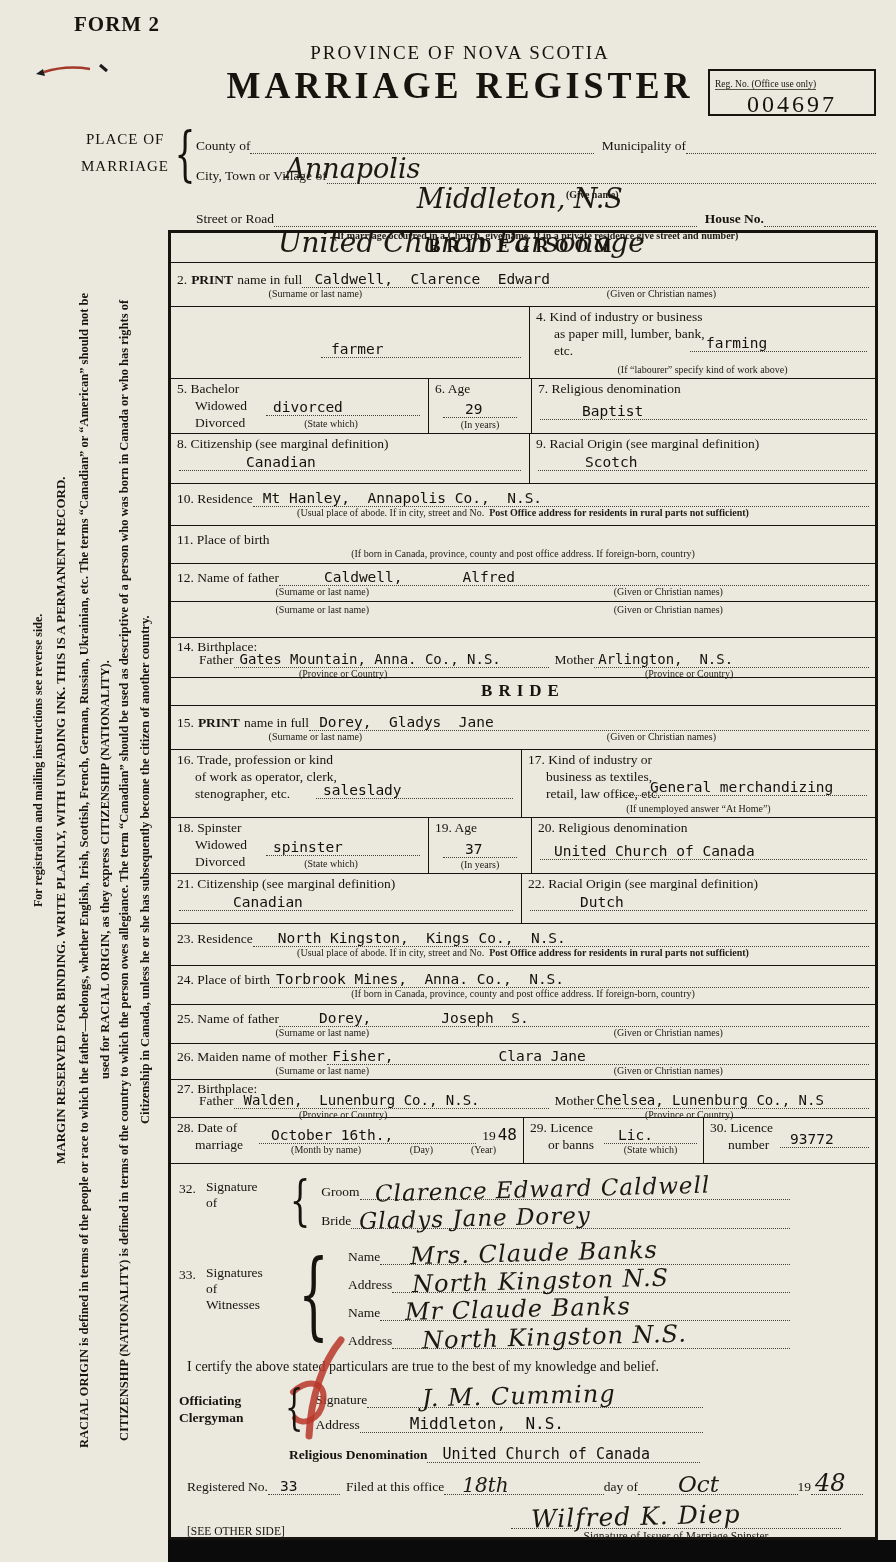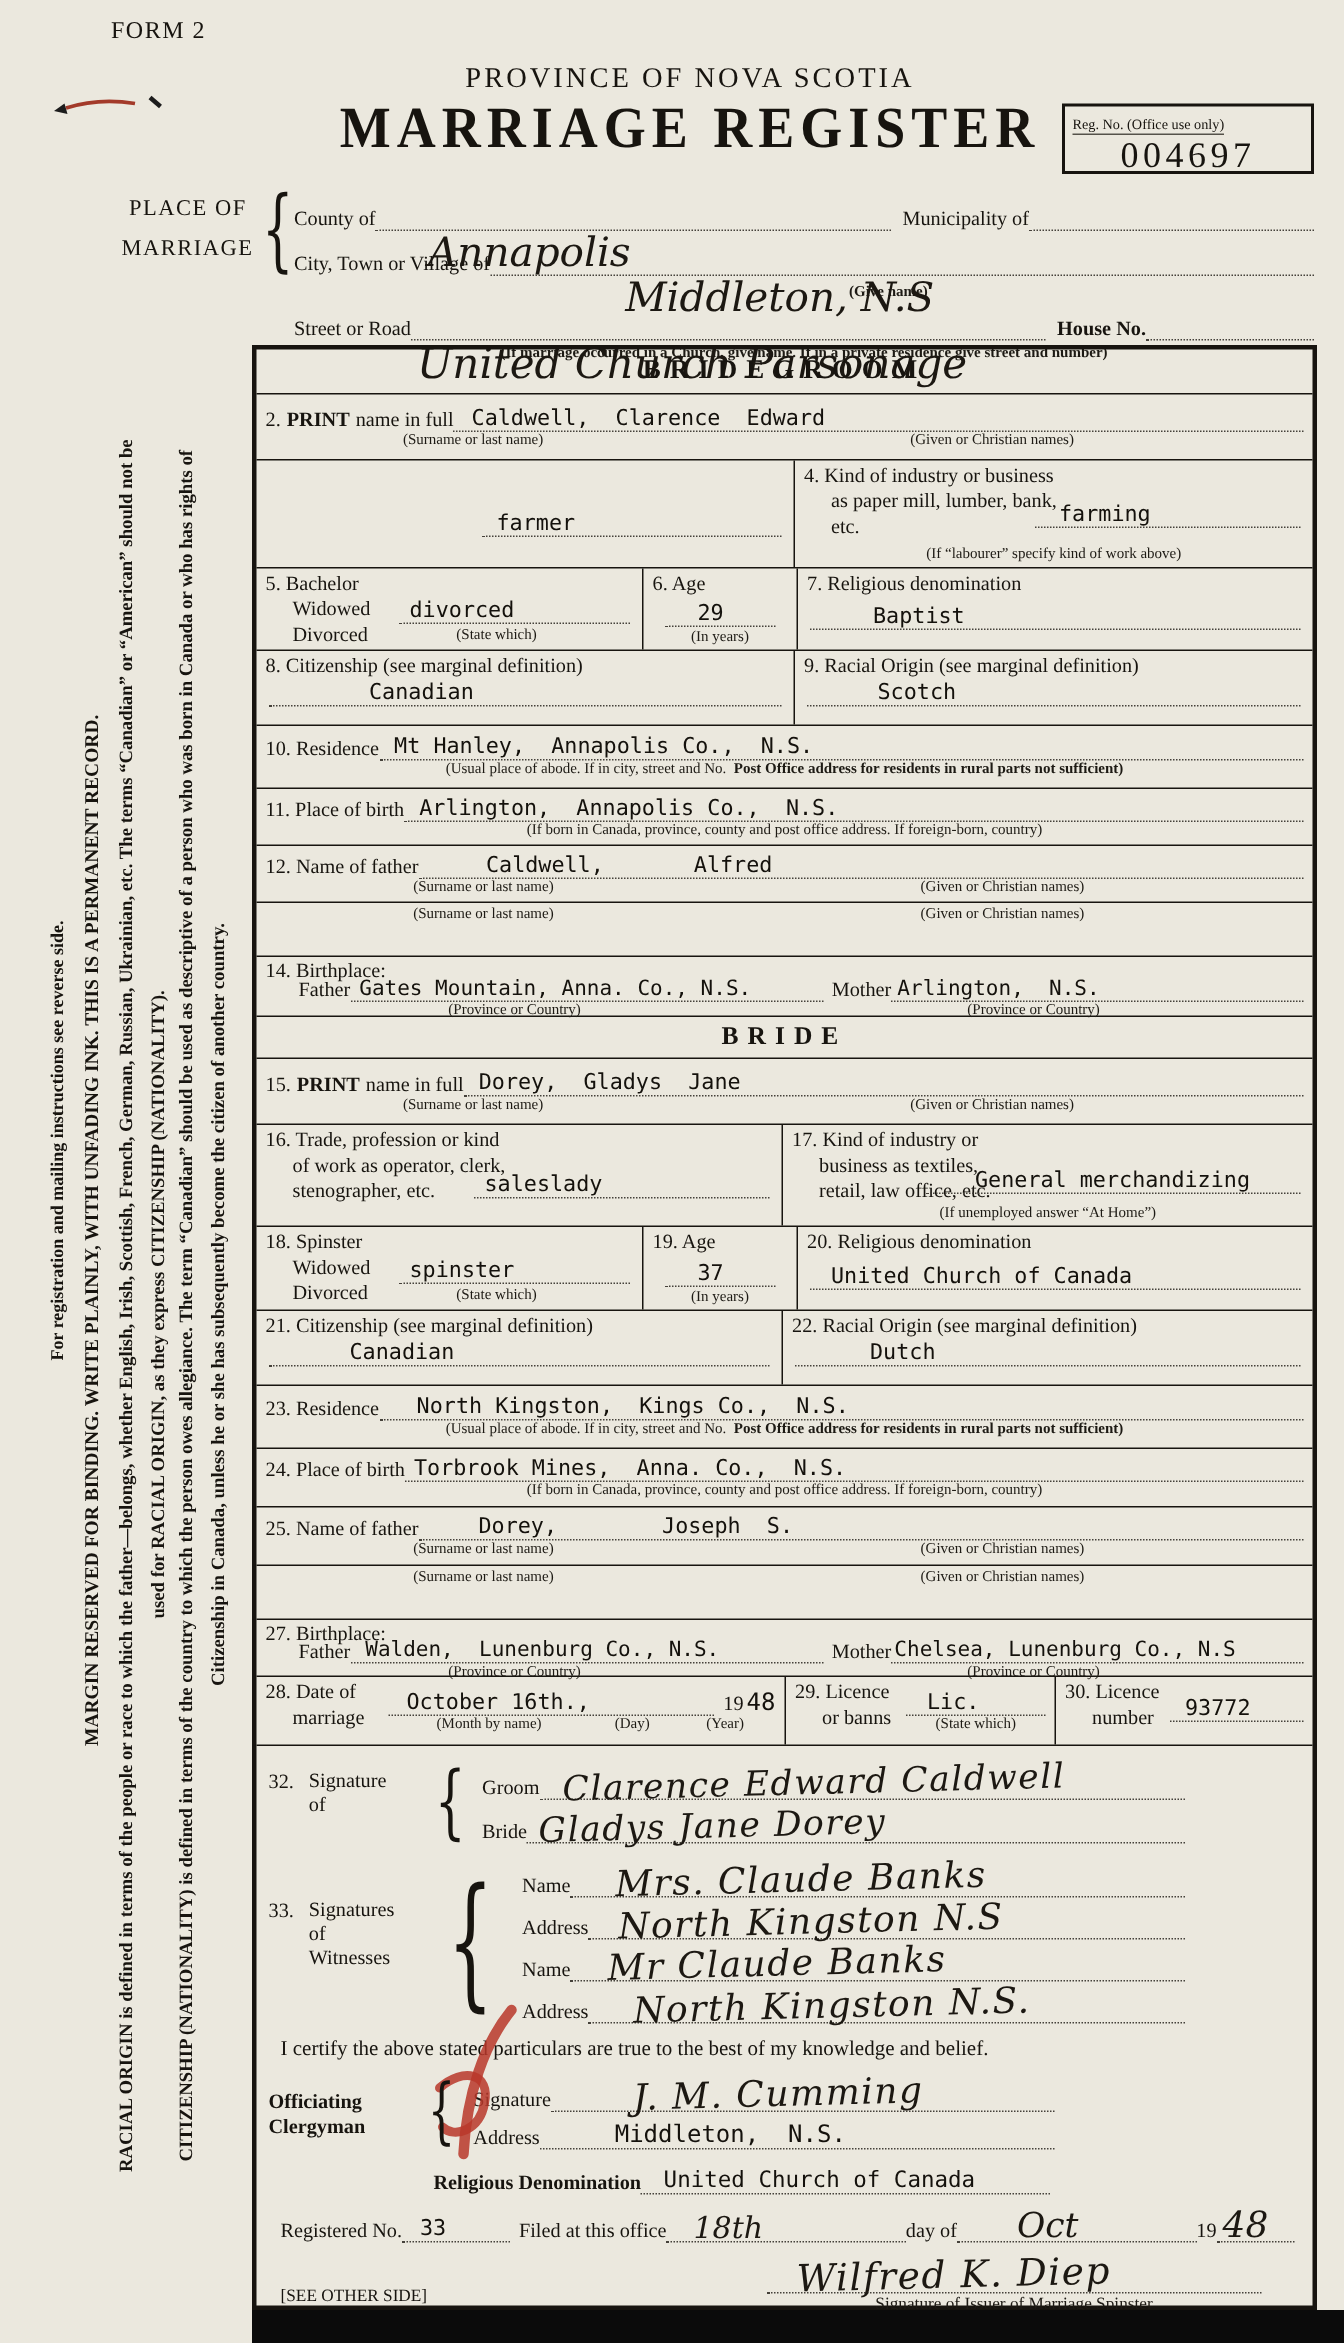--- a/index.html
+++ b/index.html
@@ -27,21 +27,21 @@
   .notes2{display:flex}
   .vtext{position:absolute;writing-mode:vertical-rl;transform:rotate(180deg);font-size:12.5px;font-weight:bold;line-height:1.7;text-align:center}
   .brace{font-family:"DejaVu Serif",serif;align-self:center;color:#17140f;flex:none}
   .bar{position:absolute;left:168px;right:0;top:1540px;height:22px;background:#0b0b0b}
 </style>
 </head>
 <body>
 
 <div class="page">
 
-  <div class="abs" style="left:74px;top:12px;font-size:16px;font-weight:normal;letter-spacing:1px">FORM 2</div>
+  <div class="abs" style="left:74px;top:12px;font-size:21px;font-weight:bold;letter-spacing:1px">FORM 2</div>
   <svg class="abs" style="left:28px;top:58px" width="96" height="24">
     <path d="M16 14 q22 -7 46 -3" stroke="#a33a2a" stroke-width="2.5" fill="none"></path>
     <path d="M8 16 l7 -5 l2 7 z" fill="#1c1c1c"></path>
     <path d="M72 7 l7 6" stroke="#1c1c1c" stroke-width="3"></path>
   </svg>
 
   <div class="abs" style="left:190px;top:42px;width:540px;text-align:center;font-size:19px;letter-spacing:2px">PROVINCE OF NOVA SCOTIA</div>
   <div class="abs" style="left:190px;top:64px;width:540px;text-align:center;font-size:36px;font-weight:bold;letter-spacing:4px;transform:scaleY(1.08)">MARRIAGE REGISTER</div>
 
   <div class="abs" style="left:708px;top:69px;width:168px;height:47px;border:2.5px solid #17140f;padding:2px 5px">
@@ -159,21 +159,20 @@
           <span class="fill"><span class="tw" style="margin-left:10px">Mt Hanley,  Annapolis Co.,  N.S.</span></span>
         </div>
         <div class="note"><span>(Usual place of abode.  If in city, street and No.</span>&nbsp;&nbsp;<span class="b">Post Office address for residents in rural parts not sufficient)</span></div>
       </div>
     </div>
 
     <div class="row" style="height:38px">
       <div class="cell" style="flex:1">
         <div class="fline" style="height:20px">
           <span class="lbl">11. Place of birth</span>
-          <span class="fill"><span class="tw" style="margin-left:10px">Arlington,  Annapolis Co.,  N.S.</span></span>
         </div>
         <div class="note">(If born in Canada, province, county and post office address.  If foreign-born, country)</div>
       </div>
     </div>
 
     <div class="row" style="height:38px">
       <div class="cell" style="flex:1">
         <div class="fline" style="height:20px">
           <span class="lbl">12. Name of father</span>
           <span class="fill"><span class="tw" style="margin-left:45px">Caldwell,</span><span class="tw" style="margin-left:60px">Alfred</span></span>
@@ -304,20 +303,24 @@
         </div>
         <div class="notes2">
           <span class="note" style="width:42%">(Surname or last name)</span>
           <span class="note" style="flex:1">(Given or Christian names)</span>
         </div>
       </div>
     </div>
 
     <div class="row" style="height:36px">
       <div class="cell" style="flex:1">
+        <div class="fline" style="height:19px">
+          <span class="lbl">26. Maiden name of mother</span>
+          <span class="fill"><span class="tw" style="margin-left:5px">Fisher,</span><span class="tw" style="margin-left:105px">Clara Jane</span></span>
+        </div>
         <div class="notes2">
           <span class="note" style="width:42%">(Surname or last name)</span>
           <span class="note" style="flex:1">(Given or Christian names)</span>
         </div>
       </div>
     </div>
 
     <div class="row" style="height:38px">
       <div class="cell" style="flex:1;padding-top:1px">
         <div class="lbl" style="height:14px">27. Birthplace:</div>

